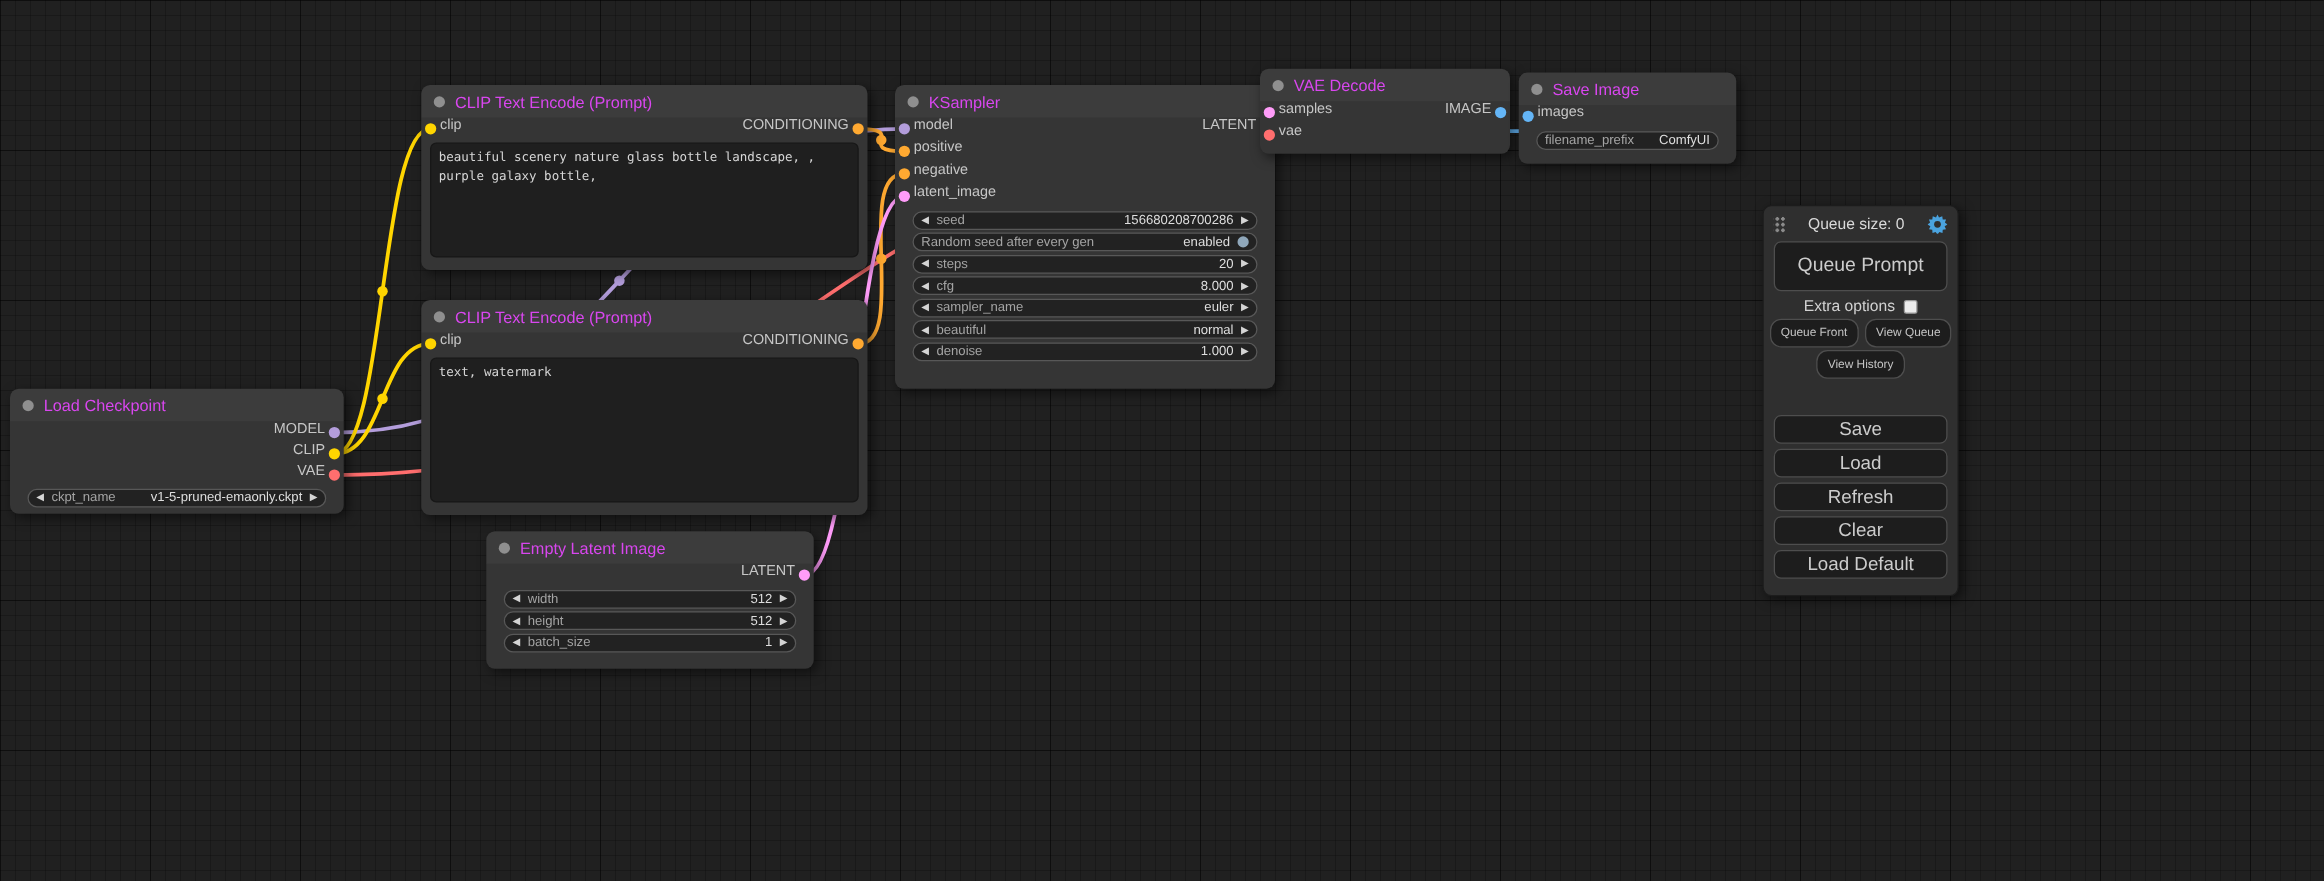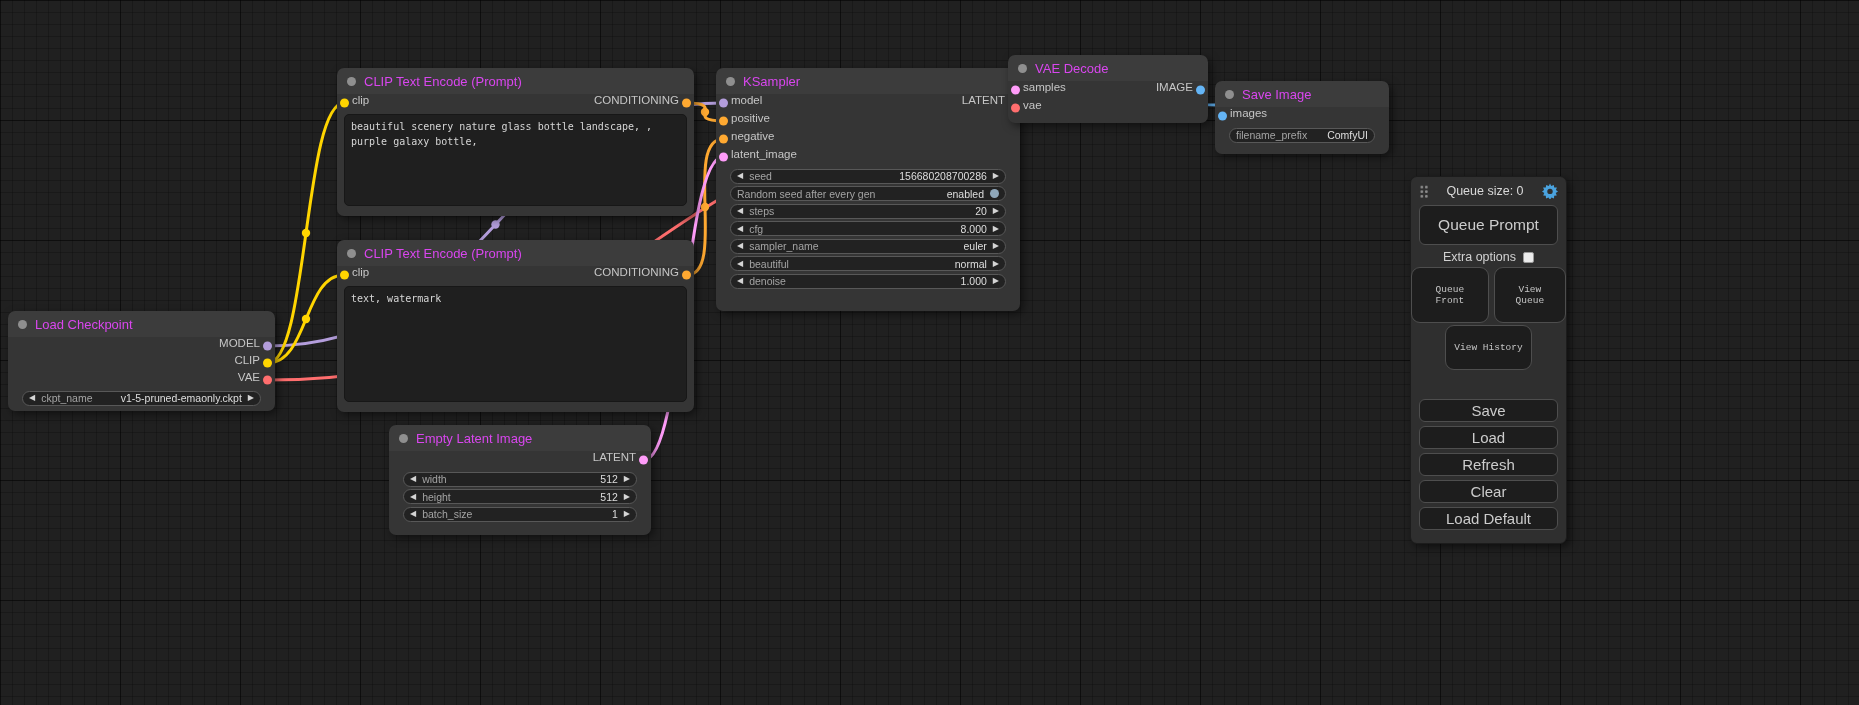--- a/index.html
+++ b/index.html
@@ -34,41 +34,41 @@
     font-size:10.5px;color:#9d9d9d;white-space:nowrap;overflow:hidden;}
   .widget .arrow{color:#d4d4d4;font-size:8px;line-height:1;flex:0 0 auto;cursor:pointer;}
   .widget .w-name{color:#a4a4a4;}
   .widget .w-value{margin-left:auto;color:#dedede;}
   .toggle-dot{width:9px;height:9px;border-radius:50%;flex:0 0 auto;background:#8FA7BA;}
   .node textarea{display:block;width:calc(100% - 14px);margin:2px 7px 0 7px;
     background:#1f1f1f;border:1px solid #171717;border-radius:5px;resize:none;
     color:#d6d6d6;font-family:"DejaVu Sans Mono","Liberation Mono",monospace;
     font-size:10px;line-height:1.5;padding:4px 6px;outline:none;}
   
-  .queue-panel{position:absolute;z-index:3;left:1410px;top:176px;width:157px;
+  .queue-panel{position:absolute;z-index:3;left:1410px;top:164px;width:157px;
     background:#2f2f2f;border:1px solid #1c1c1c;border-radius:7px;
     box-shadow:3px 3px 9px rgba(0,0,0,0.55);padding-bottom:9px;}
   .qp-header{display:flex;align-items:center;padding:6px 8px 2px 8px;gap:5px;}
   .drag-handle{width:9px;height:14px;flex:0 0 auto;cursor:grab;
     background-image:radial-gradient(#8b8b8b 1.2px,transparent 1.4px);
     background-size:4.5px 4.6px;background-position:0.6px 0.8px;}
   .queue-size{flex:1;text-align:center;color:#d9d9d9;font-size:12.5px;}
   .gear{flex:0 0 auto;width:16px;height:16px;cursor:pointer;display:flex;}
   .big-btn{display:block;width:calc(100% - 16px);margin:4px 8px;height:23px;
     background:#1d1d1d;border:1px solid #4e4e4e;border-radius:6px;color:#cccccc;
     font-size:15px;font-family:"Liberation Sans","DejaVu Sans",sans-serif;cursor:pointer;}
   .big-btn.queue{height:40px;font-size:15.5px;}
   .extra-row{display:flex;justify-content:center;align-items:center;gap:7px;
     color:#d2d2d2;font-size:12.5px;margin:5px 0 3px 0;}
   .checkbox{width:11px;height:11px;background:#ececec;border:1px solid #9a9a9a;
     border-radius:2px;cursor:pointer;}
   .small-row{display:flex;justify-content:center;gap:5px;margin:2px 0;}
-  .small-btn{font-size:9.5px;padding:16px 8px;background:#1d1d1d;color:#c4c4c4;
+  .small-btn{font-size:9.5px;padding:5px 8px;background:#1d1d1d;color:#c4c4c4;
     border:1px solid #4e4e4e;border-radius:9px;cursor:pointer;
-    font-family:Liberation Mono, monospace;}
+    font-family:Liberation Sans, sans-serif;}
   .gap-top{margin-top:29px;}
 </style>
 </head>
 <body>
 
 <div id="canvas">
 
   <svg id="links-svg">
       <path d="M 268 346 C 495.5 346 495.5 103 723 103" stroke="#B39DDB" stroke-width="3" fill="none"></path>
       <circle cx="495.5" cy="224.5" r="4.2" fill="#B39DDB"></circle>
@@ -248,21 +248,21 @@
       <span class="in-label">samples</span>
       <span class="out-label">IMAGE</span>
       <span class="port out" style="background: rgb(100, 181, 246);"></span>
     </div>
     <div class="slot-row h18">
       <span class="port in" style="background: rgb(255, 110, 110);"></span>
       <span class="in-label">vae</span>
     </div>
   </div>
 
-  <div class="node" style="left:1215px;top:81px;width:174px;height:73px">
+  <div class="node" style="left:1215px;top:58px;width:174px;height:73px">
     <div class="node-title">
       <span class="title-dot"></span>
       <span>Save Image</span>
     </div>
     <div class="slot-row h18">
       <span class="port in" style="background: rgb(100, 181, 246);"></span>
       <span class="in-label">images</span>
     </div>
     <div class="widget">
       <span class="w-name">filename_prefix</span>

